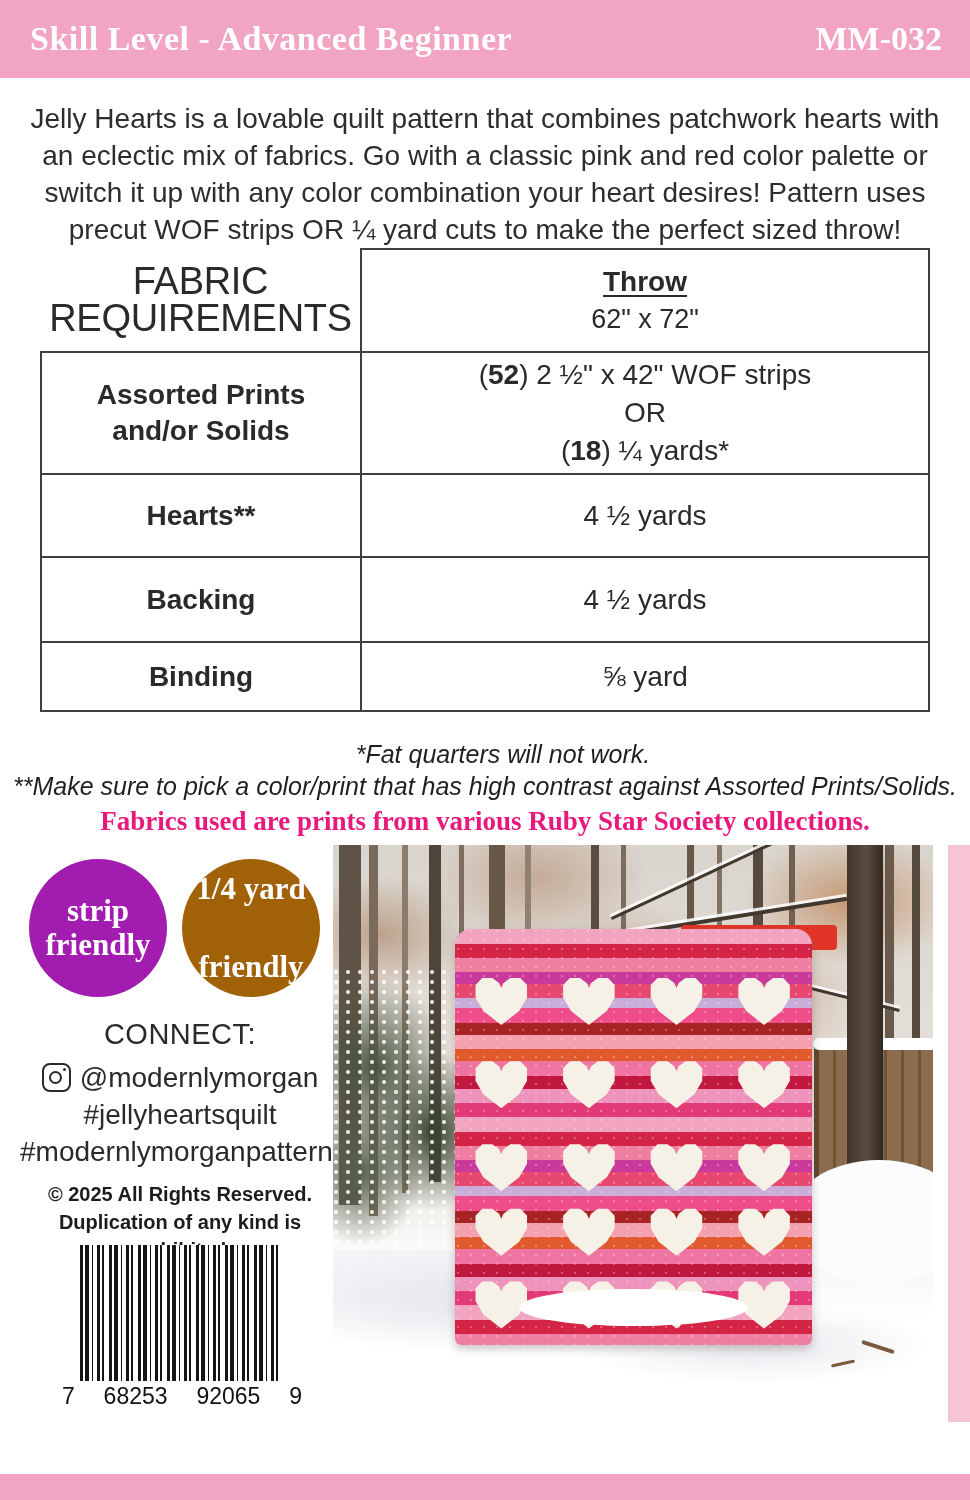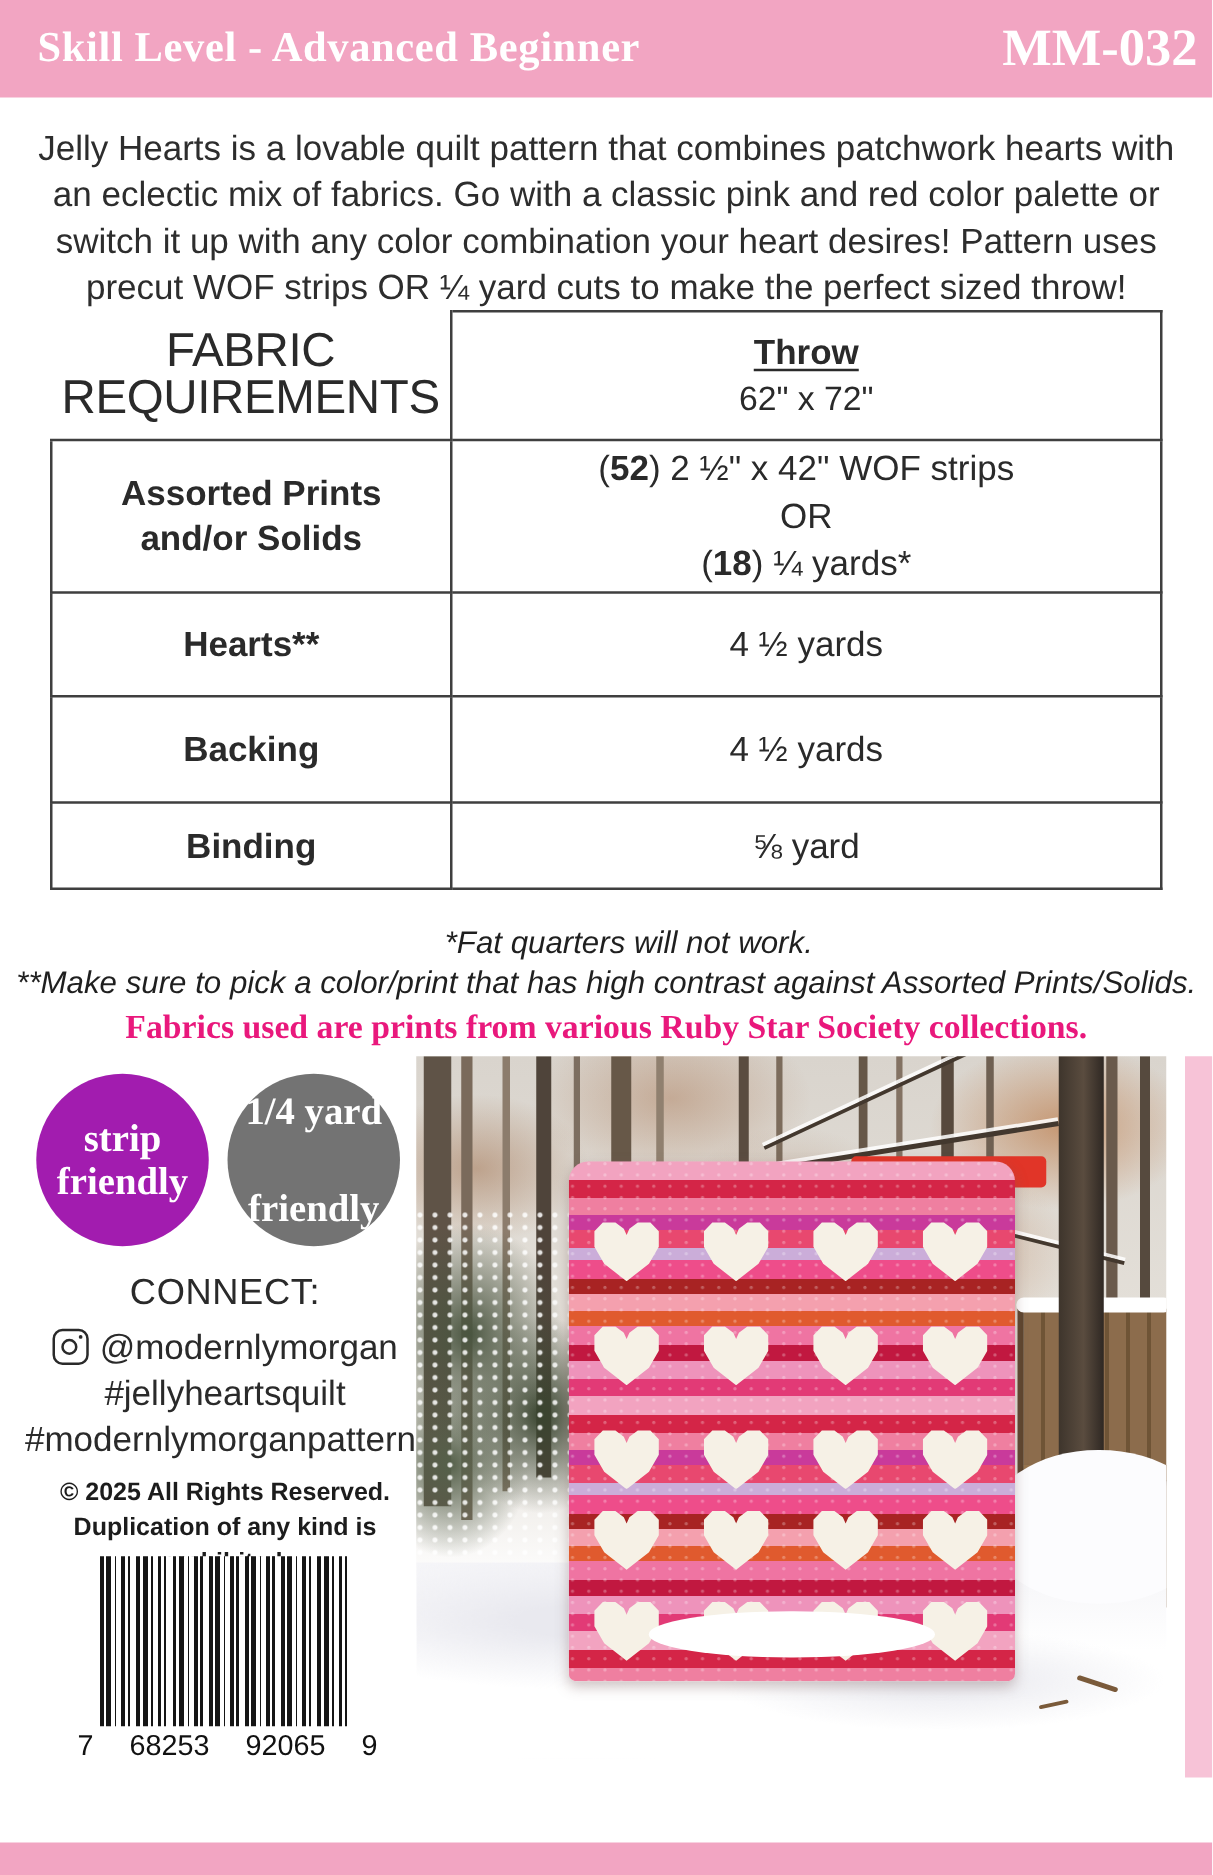--- a/index.html
+++ b/index.html
@@ -4,21 +4,21 @@
 <style>
   html,body{margin:0;padding:0;background:#fff;}
   .page{position:relative;width:970px;height:1500px;background:#fff;overflow:hidden;
         font-family:"Liberation Sans",sans-serif;color:#2a2a2a;}
 
   
   .banner{position:absolute;left:0;top:0;width:970px;height:78px;background:#f2a5c2;
           display:flex;align-items:center;justify-content:space-between;
           font-family:"Liberation Serif",serif;font-weight:bold;color:#fff;}
   .banner .skill{margin-left:30px;font-size:34px;letter-spacing:.5px;}
-  .banner .pattnum{margin-right:12px;font-size:42px;}
+  .banner .pattnum{margin-right:28px;font-size:34px;}
 
   
   .intro{position:absolute;left:27px;top:100px;width:916px;text-align:center;
          font-size:28px;line-height:37px;color:#2d2d2d;}
 
   
   table.fabric{position:absolute;left:40px;top:248px;width:890px;border-collapse:collapse;}
   table.fabric td{border:2px solid #3f3f3f;text-align:center;vertical-align:middle;padding:0;}
   td.corner{border-top:none !important;border-left:none !important;}
   .th-left{font-size:38px;font-weight:normal;line-height:37px;letter-spacing:-.3px;}
@@ -35,21 +35,21 @@
         font-size:25px;color:#1f1f1f;}
   .note1{top:740px;margin-left:18px;} .note2{top:772px;}
   .credit{position:absolute;left:0;top:806px;width:970px;text-align:center;
           font-family:"Liberation Serif",serif;font-weight:bold;font-size:27px;color:#e9187c;}
 
   
   .badge{position:absolute;width:138px;height:138px;border-radius:50%;color:#fff;
          display:flex;flex-direction:column;align-items:center;justify-content:center;
          font-family:"Liberation Serif",serif;font-weight:bold;font-size:31px;line-height:34px;}
   .badge1{left:29px;top:859px;background:#a21caf;}
-  .badge2{left:182px;top:859px;background:#737373;gap:44px;}
+  .badge2{left:182px;top:859px;background:#a16207;gap:44px;}
 
   
   .connect{position:absolute;left:20px;top:1018px;width:320px;text-align:center;}
   .connect-heading{font-size:29px;font-weight:normal;letter-spacing:.5px;margin-bottom:8px;}
   .connect-line{font-size:28px;line-height:37px;font-weight:500;}
   .ig-row{display:flex;align-items:center;justify-content:center;gap:9px;}
   .ig-icon{position:relative;width:25px;height:25px;border:2.5px solid #2a2a2a;border-radius:8px;
            display:inline-block;flex:0 0 auto;}
   .ig-icon::before{content:"";position:absolute;left:5.5px;top:5.5px;width:9px;height:9px;
            border:2.5px solid #2a2a2a;border-radius:50%;}

